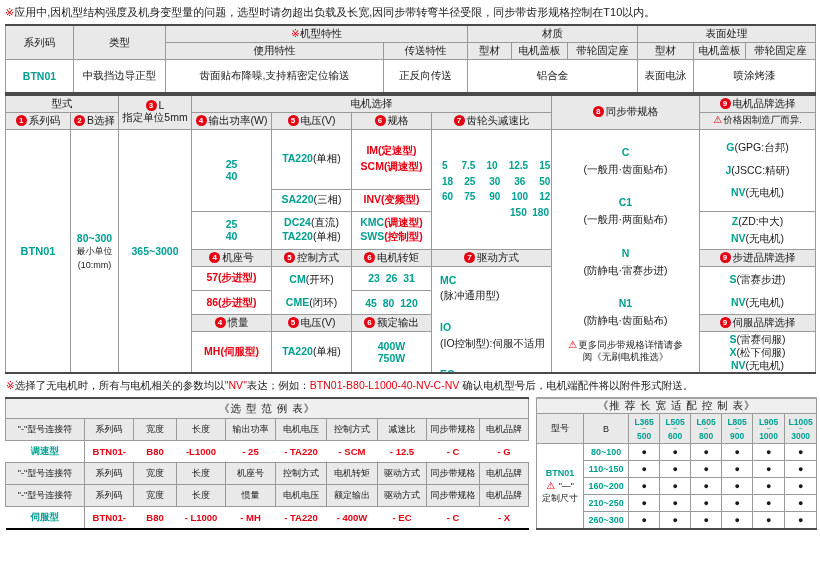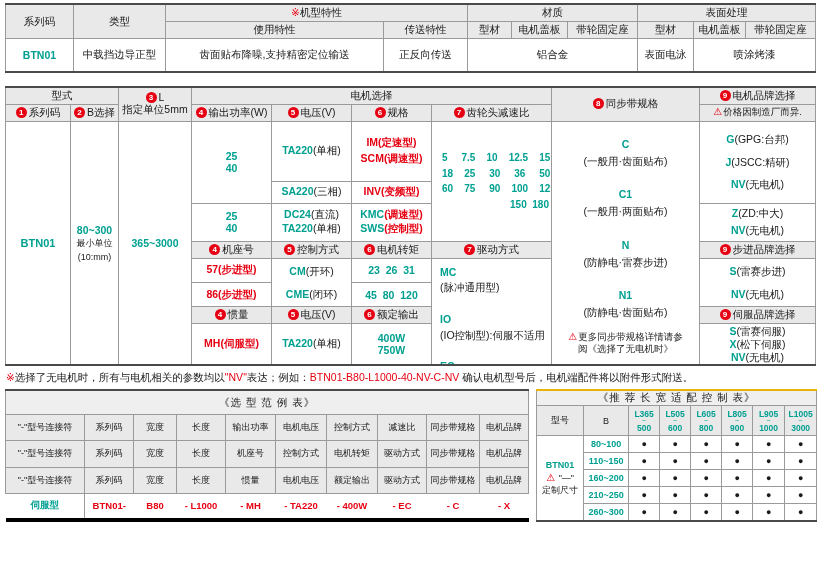--- a/index.html
+++ b/index.html
@@ -26,40 +26,41 @@
   .tight{line-height:1.2;font-size:10px;}
   .lh15{line-height:1.5;}
   .leftal{text-align:right;padding-left:10px;}
   .beltwrap{height:231px;display:flex;flex-direction:column;}
   .beltlist{flex:1;display:flex;flex-direction:column;justify-content:center;line-height:1.6;font-size:10.5px;}
   .beltnote,.drivenote{font-size:9.5px;line-height:1.35;padding-bottom:2px;}
   .drivewrap{height:94px;display:flex;flex-direction:column;text-align:left;padding-left:6px;}
   .drivelist{flex:1;display:flex;flex-direction:column;justify-content:space-between;line-height:1.5;font-size:10.5px;}
   .notes{font-size:10.5px;line-height:1.55;padding:3px 0 2px 1px;}
   .bottom{display:flex;gap:7px;margin-top:2px;}
-  .tex{width:523px;border-top:2px solid #4a4a4a;border-bottom:4px solid #000000;}
+  .tex{width:523px;border-top:2px solid #4a4a4a;border-bottom:2px solid #000000;}
   .tex td{font-size:9px;height:17px;padding:0 1px;}
   tr.szt td, .extitle td{background:#efefef;font-size:10.5px;letter-spacing:1px;height:15px;}
   tr.exh td{background:#e9e9e9;}
   tr.exd td{border-left:none;border-right:none;font-size:9.5px;}
   tr.exd td.exlbl{border-right:1px solid #9a9a9a;}
-  .tsz{width:280px;border-top:2px solid #eab308;border-bottom:2px solid #4a4a4a;}
+  .tsz{width:280px;border-top:2px solid #a3a3a3;border-bottom:2px solid #4a4a4a;}
   .tsz td{font-size:9px;height:17px;padding:0;}
   tr.szh td{background:#e9e9e9;height:30px;}
   .lstack{line-height:0.95;}
   .lstack .mid{font-size:7px;display:block;line-height:0.8;color:#00A091;}
   .lstack .tb{display:block;font-size:8.5px;font-weight:700;color:#00A091;}
   .dot{font-size:9px;}
   .szmodel div{line-height:1.3;}
 </style>
 </head>
 <body>
 
 <div class="page">
 
+  <div class="topnote seg"><span class="seg rn">※</span><span class="seg ">应用中,因机型结构强度及机身变型量的问题，选型时请勿超出负载及长宽,因同步带转弯半径受限，同步带齿形规格控制在T10以内。</span></div>
 
   <table class="t1">
     <colgroup>
         <col style="width:68px">
         <col style="width:92px">
         <col style="width:218px">
         <col style="width:84px">
         <col style="width:44px">
         <col style="width:56px">
         <col style="width:70px">
@@ -90,21 +91,21 @@
       <td>中载挡边导正型</td>
       <td>齿面贴布降噪,支持精密定位输送</td>
       <td>正反向传送</td>
       <td colspan="3">铝合金</td>
       <td>表面电泳</td>
       <td colspan="2">喷涂烤漆</td>
     </tr>
   </tbody>
     </table>
 
-  <table class="tm" style="margin-top:13px">
+  <table class="tm" style="margin-top:0">
     <colgroup>
         <col style="width:65px">
         <col style="width:48px">
         <col style="width:73px">
         <col style="width:80px">
         <col style="width:80px">
         <col style="width:80px">
         <col style="width:120px">
         <col style="width:148px">
         <col style="width:116px">
@@ -142,21 +143,21 @@
 18    25     30     36     50
 60    75     90    100    120
 150  180</td>
       <td rowspan="8">
         <div class="beltwrap">
           <div class="beltlist seg"><span class="seg g">C</span><span class="seg ">(一般用·齿面贴布)</span><span class="seg ">
 </span><span class="seg g">C1</span><span class="seg ">(一般用·两面贴布)</span><span class="seg ">
 </span><span class="seg g">N</span><span class="seg ">(防静电·雷赛步进)</span><span class="seg ">
 </span><span class="seg g">N1</span><span class="seg ">(防静电·齿面贴布)</span></div>
           <div class="beltnote seg"><span class="seg warn">⚠</span><span class="seg ">更多同步带规格详情请参
-阅《选择了无电机时》</span></div>
+阅《无刷电机推选》</span></div>
         </div>
       </td>
       <td rowspan="2" class="seg sp"><span class="seg g">G</span><span class="seg ">(GPG:台邦)</span><span class="seg ">
 </span><span class="seg g">J</span><span class="seg ">(JSCC:精研)</span><span class="seg ">
 </span><span class="seg g">NV</span><span class="seg ">(无电机)</span></td>
     </tr>
     <tr style="height:22px">
       <td class="seg"><span class="seg g">SA220</span><span class="seg ">(三相)</span></td>
       <td class="seg"><span class="seg r">INV(变频型)</span></td>
     </tr>
@@ -243,20 +244,32 @@
             <td>系列码</td>
             <td>宽度</td>
             <td>长度</td>
             <td>输出功率</td>
             <td>电机电压</td>
             <td>控制方式</td>
             <td>减速比</td>
             <td>同步带规格</td>
             <td>电机品牌</td>
           </tr>
+          <tr class="exd">
+            <td class="exlbl g">调速型</td>
+            <td class="r">BTN01-</td>
+            <td class="r">B80</td>
+            <td class="r">-L1000</td>
+            <td class="r">-  25</td>
+            <td class="r">- TA220</td>
+            <td class="r">- SCM</td>
+            <td class="r">- 12.5</td>
+            <td class="r">-  C</td>
+            <td class="r">-  G</td>
+          </tr>
           <tr class="exh">
             <td class="exlbl">"-"型号连接符</td>
             <td>系列码</td>
             <td>宽度</td>
             <td>长度</td>
             <td>机座号</td>
             <td>控制方式</td>
             <td>电机转矩</td>
             <td>驱动方式</td>
             <td>同步带规格</td>

